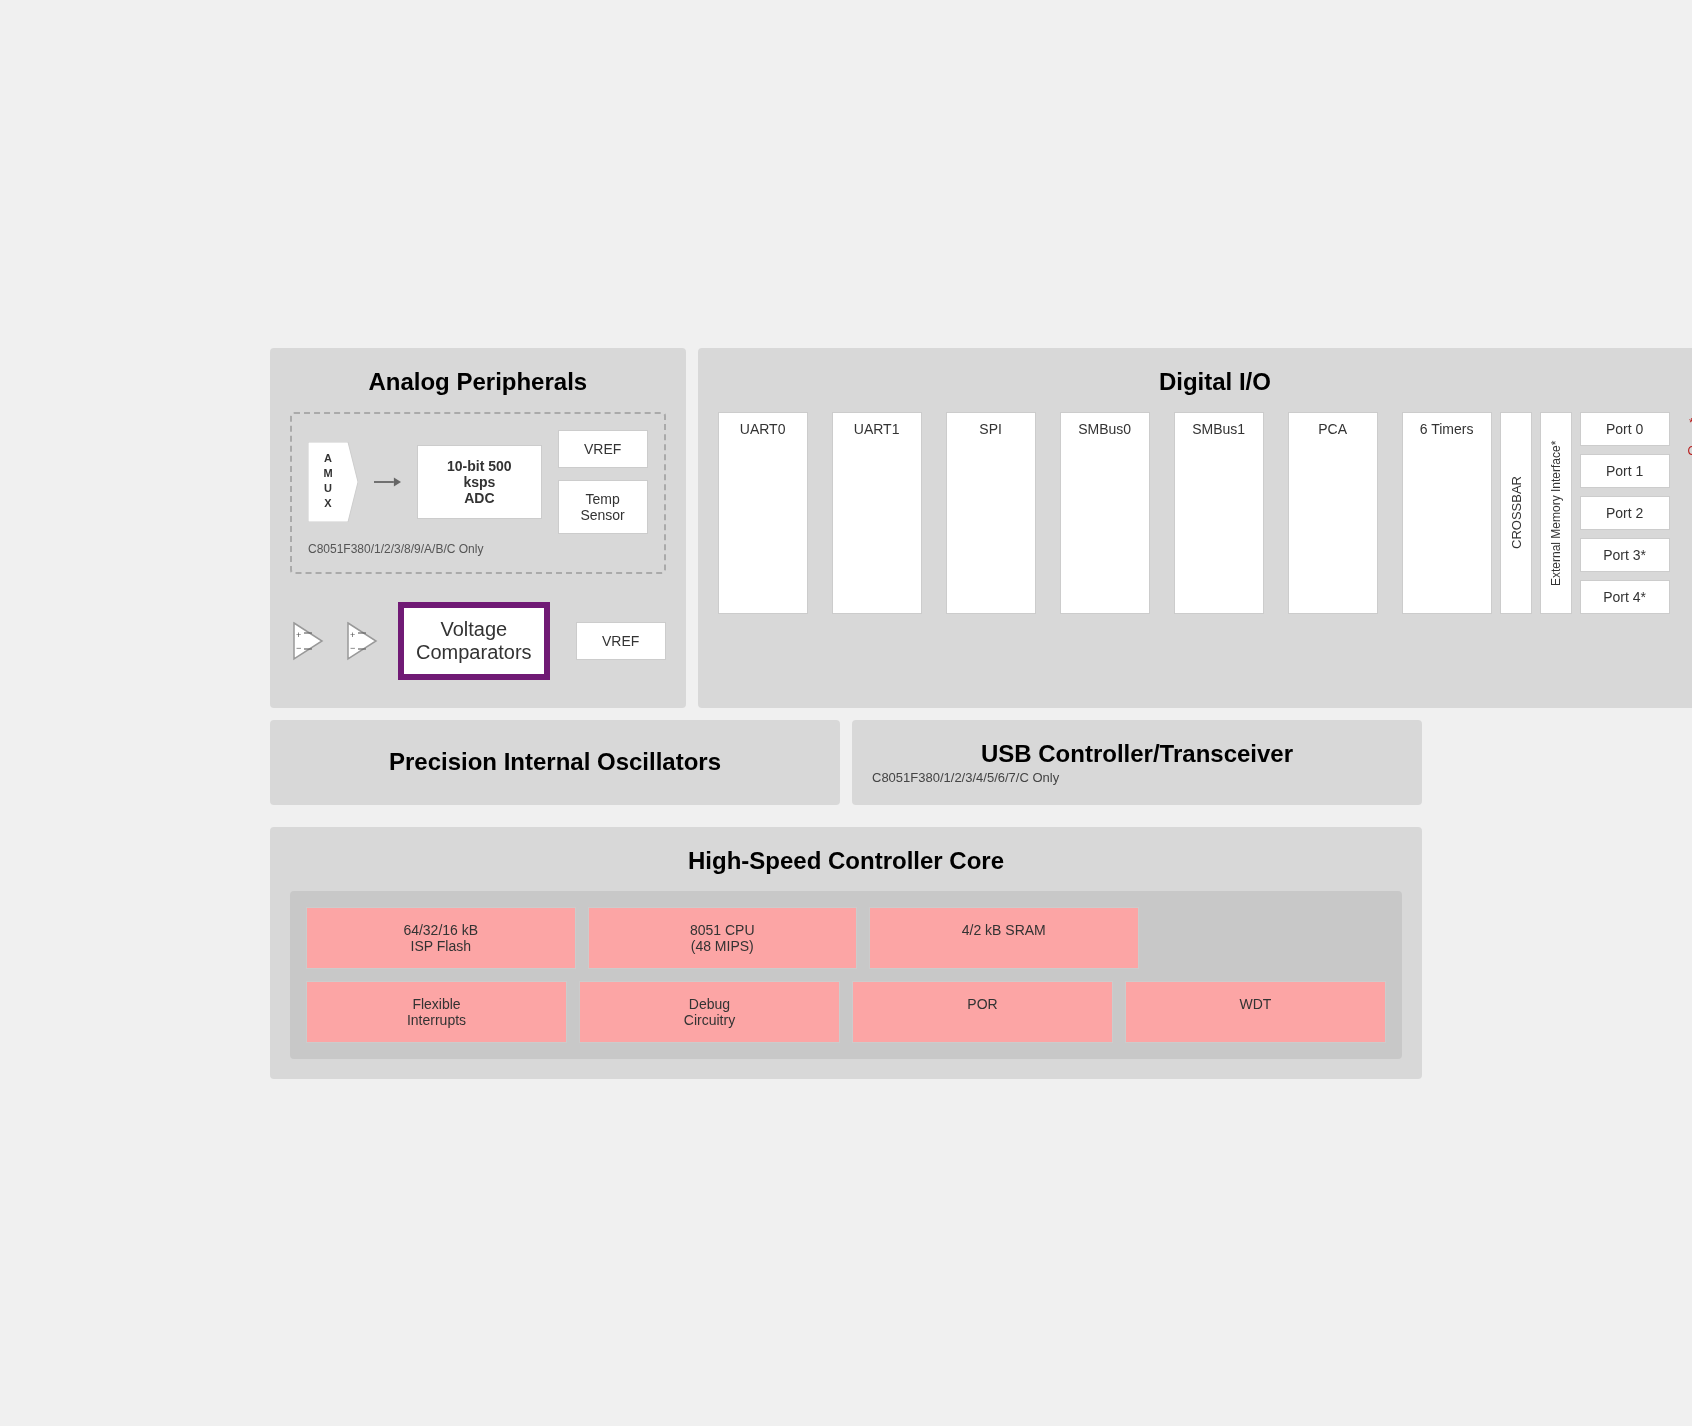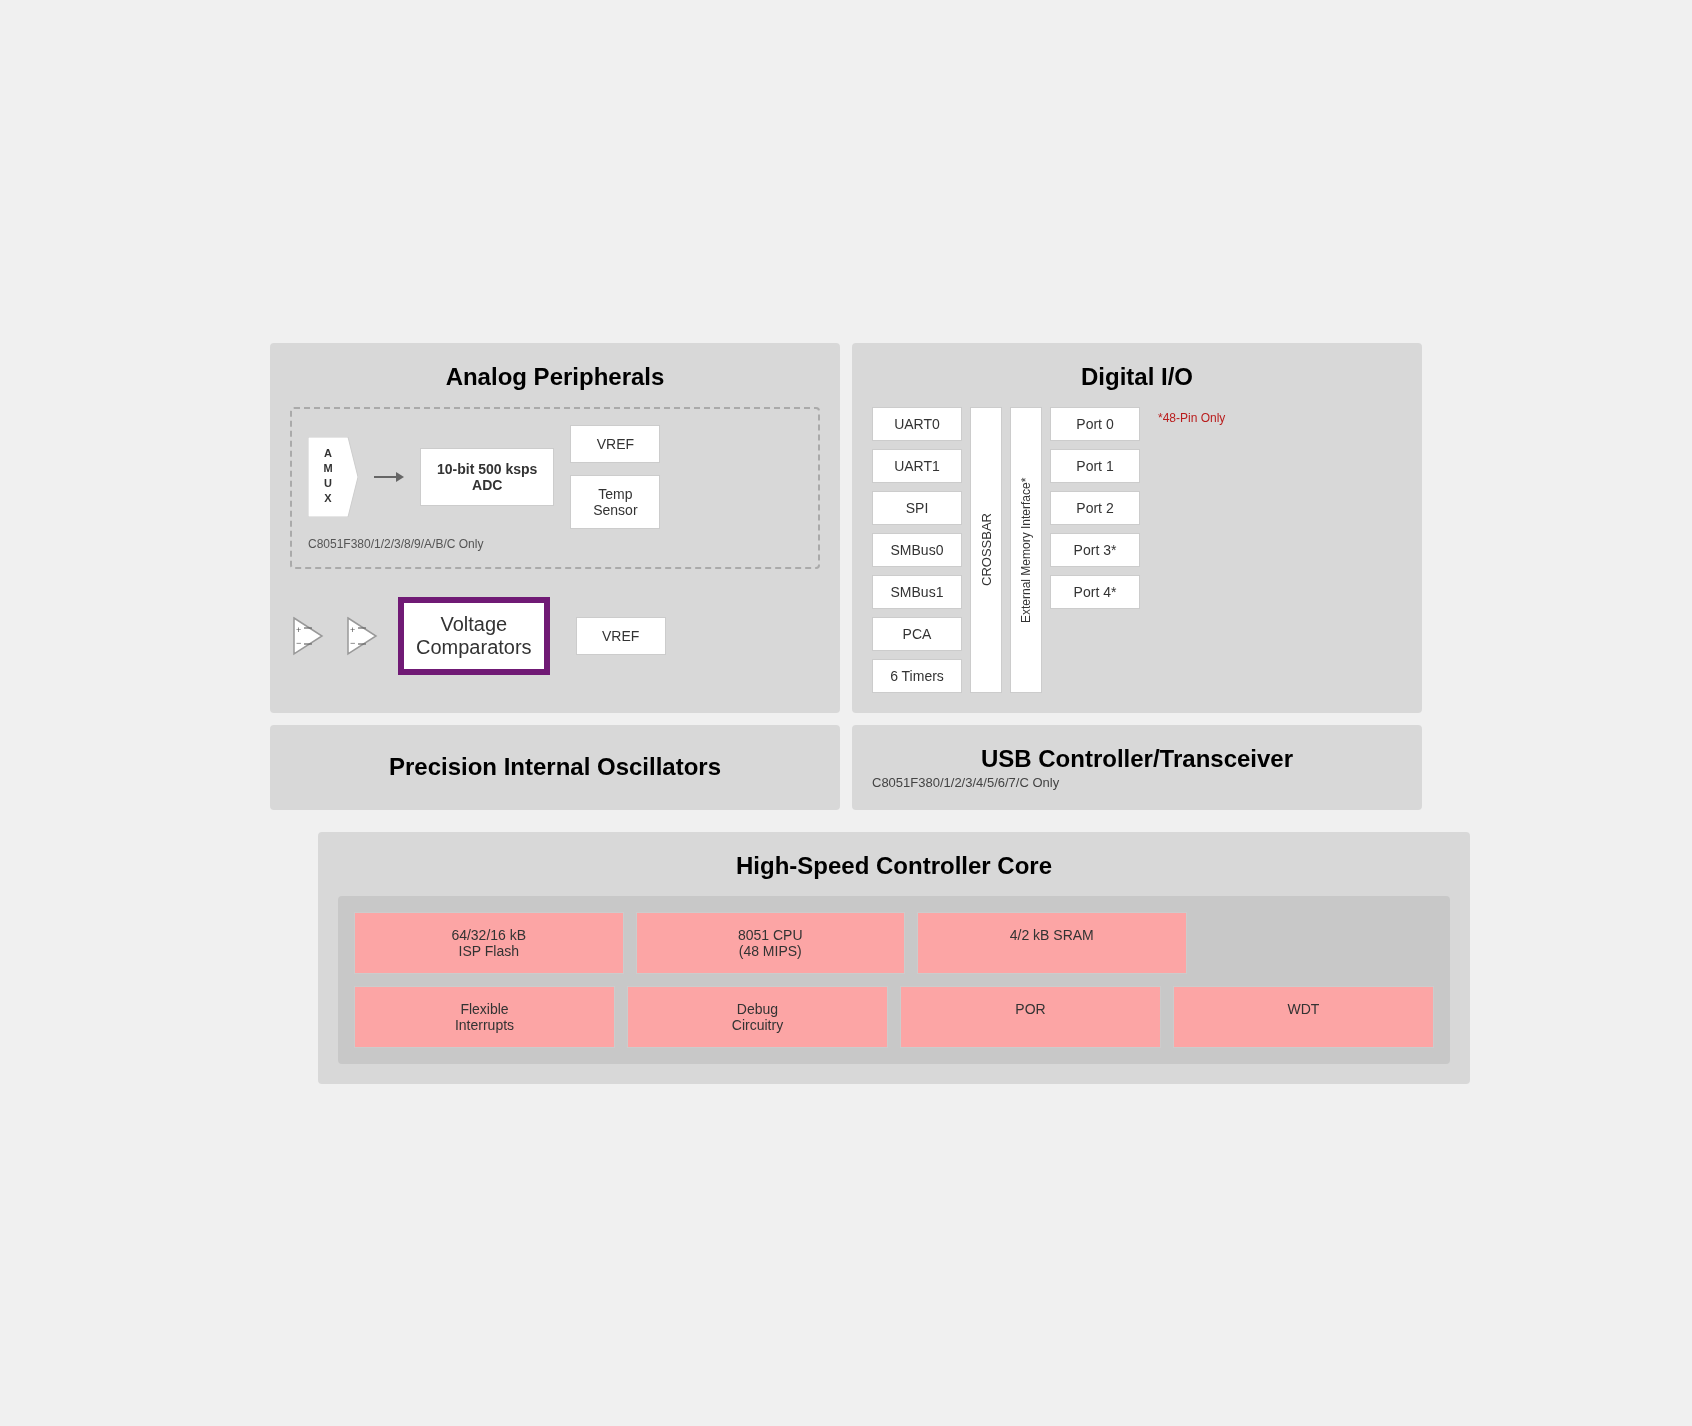--- a/index.html
+++ b/index.html
@@ -130,22 +130,22 @@
     .digital-section {
       flex: 1;
     }
     .digital-inner {
       display: flex;
       gap: 8px;
       align-items: stretch;
     }
     .uart-col {
       display: flex;
-      flex-direction: column;
-      gap: 8px;
+      flex-direction: row;
+      gap: 24px;
     }
     .io-box {
       background: white;
       border: 1px solid #ccc;
       padding: 8px 16px;
       text-align: center;
       font-size: 14px;
       color: #333;
       min-width: 90px;
     }
@@ -185,21 +185,20 @@
       flex: 1;
     }
     
     .usb-section {
       flex: 1;
     }
 
     
     .core-section {
       width: 100%;
-      margin-left: 48px;
     }
     .core-inner {
       background: #c8c8c8;
       border-radius: 4px;
       padding: 16px;
     }
     .core-row {
       display: flex;
       gap: 12px;
       margin-bottom: 12px;

